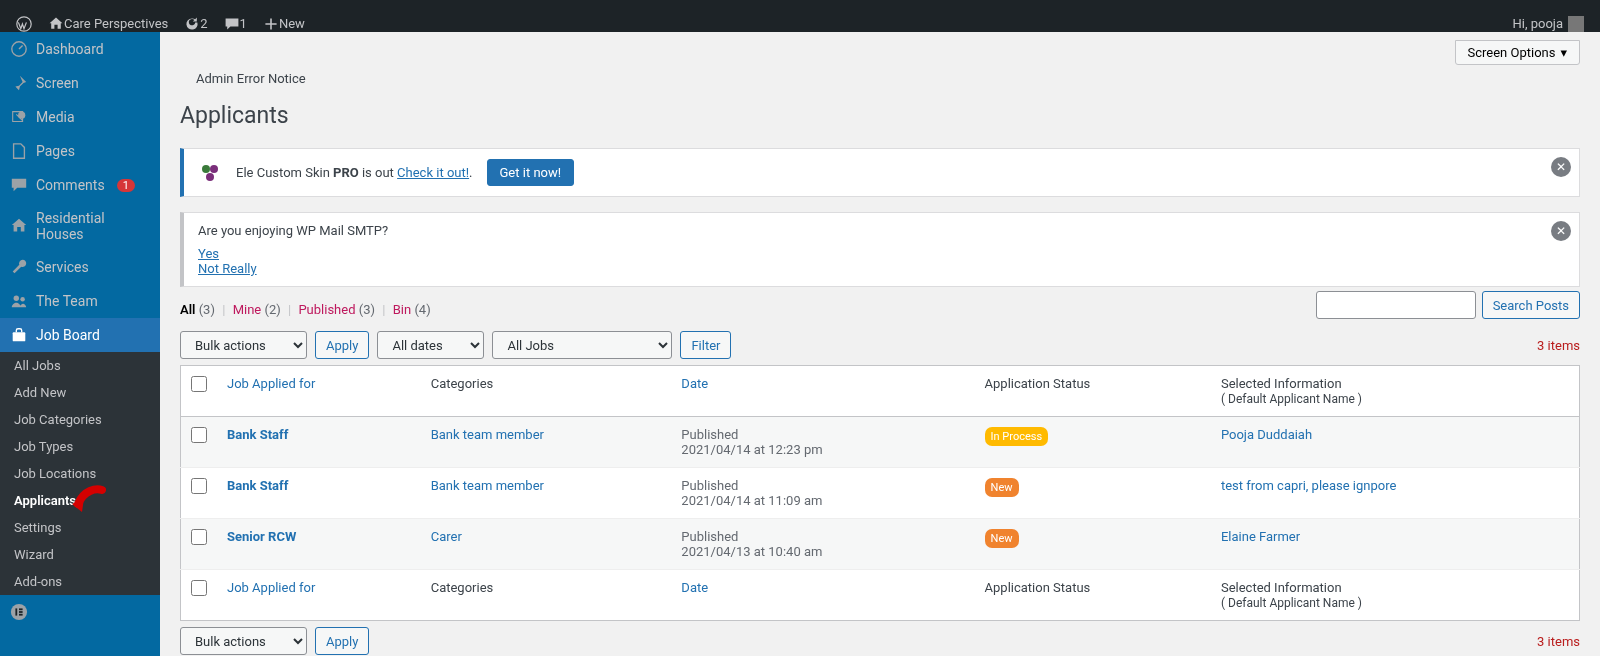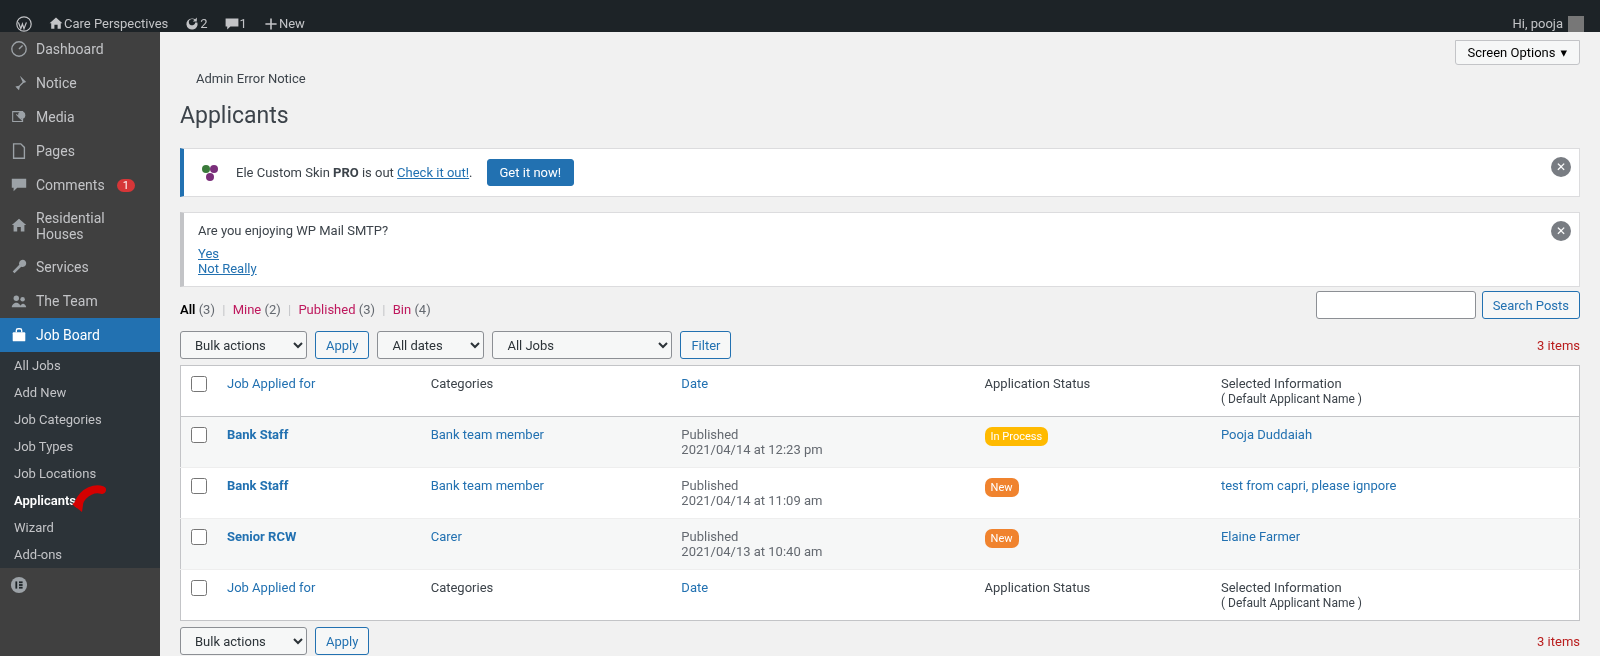--- a/index.html
+++ b/index.html
@@ -7,21 +7,21 @@
 
 
 .adminbar { background: #1d2327; color: #c3c4c7; height: 32px; display: flex; align-items: center; padding: 0 8px; font-size: 13px; justify-content: space-between; }
 .adminbar-left, .adminbar-right { display: flex; align-items: center; gap: 0; }
 .adminbar-item { display: inline-flex; align-items: flex-start; padding: 16px 8px; height: 32px; color: #c3c4c7; cursor: pointer; }
 .ab-icon { width: 16px; height: 16px; display: inline-flex; align-items: center; justify-content: center; }
 .ab-badge { background: #d63638; color: #fff; border-radius: 9px; padding: 1px 6px; font-size: 11px; margin-left: 3px; }
 .ab-avatar { width: 16px; height: 16px; background: #777; margin-left: 5px; }
 
 
-.adminmenu { position: fixed; left: 0; top: 32px; bottom: 0; width: 160px; background: #404040; color: #c3c4c7; overflow-y: auto; }
+.adminmenu { position: fixed; left: 0; top: 32px; bottom: 0; width: 160px; background: #0369a1; color: #c3c4c7; overflow-y: auto; }
 .menu-item { display: flex; align-items: center; padding: 8px 10px; color: #c3c4c7; cursor: pointer; font-size: 14px; gap: 8px; position: relative; }
 .menu-item.current { background: #2271b1; color: #fff; }
 .menu-item.current::after { content: ""; position: absolute; right: -8px; top: 50%; transform: translateY(-50%); border: 8px solid transparent; border-right-color: #f1f1f1; }
 .menu-icon { width: 18px; height: 18px; display: inline-flex; align-items: center; justify-content: center; flex-shrink: 0; }
 .menu-badge { background: #d63638; color: #fff; border-radius: 9px; padding: 0 6px; font-size: 11px; margin-left: 4px; }
 .submenu { background: #2c3338; }
 .submenu-item { padding: 6px 12px 6px 14px; color: #c3c4c7; font-size: 13px; cursor: pointer; }
 .submenu-item.current { color: #fff; font-weight: 600; }
 
 
@@ -135,21 +135,21 @@
         </svg>
       </span>
     <span>Dashboard</span>
   </div>
   <div class="menu-item">
     <span class="menu-icon">
         <svg viewBox="0 0 20 20" width="18" height="18" fill="#9ca2a7">
           <path d="M11 2l7 7-3 1-4 4-1 4-2-2-5 5 5-5-2-2 4-1 4-4z"></path>
         </svg>
       </span>
-    <span>Notice</span>
+    <span>Screen</span>
   </div>
   <div class="menu-item">
     <span class="menu-icon">
         <svg viewBox="0 0 20 20" width="18" height="18" fill="#9ca2a7">
           <path d="M3 4h11v11H3z M7 7l7 7" fill="none" stroke="#9ca2a7" stroke-width="1.2"></path>
           <circle cx="13" cy="8" r="4" fill="#9ca2a7"></circle>
         </svg>
       </span>
     <span>Media</span>
   </div>
@@ -205,20 +205,21 @@
       </span>
     <span>Job Board</span>
   </div>
   <div class="submenu sub-wrap">
     <div class="submenu-item">All Jobs</div>
     <div class="submenu-item">Add New</div>
     <div class="submenu-item">Job Categories</div>
     <div class="submenu-item">Job Types</div>
     <div class="submenu-item">Job Locations</div>
     <div class="submenu-item current">Applicants</div>
+    <div class="submenu-item">Settings</div>
     <div class="submenu-item">Wizard</div>
     <div class="submenu-item">Add-ons</div>
     <svg class="annotation-arrow" style="left:72px; top:132px;" width="34" height="34" viewBox="0 0 34 34">
         <path d="M30 6 C 24 4, 12 6, 6 20" fill="none" stroke="#d40000" stroke-width="8" stroke-linecap="round"></path>
         <path d="M0 20 L12 14 L10 28 Z" fill="#d40000"></path>
       </svg>
   </div>
   <div class="menu-item">
     <span class="menu-icon">
         <svg viewBox="0 0 20 20" width="18" height="18" fill="#9ca2a7">

